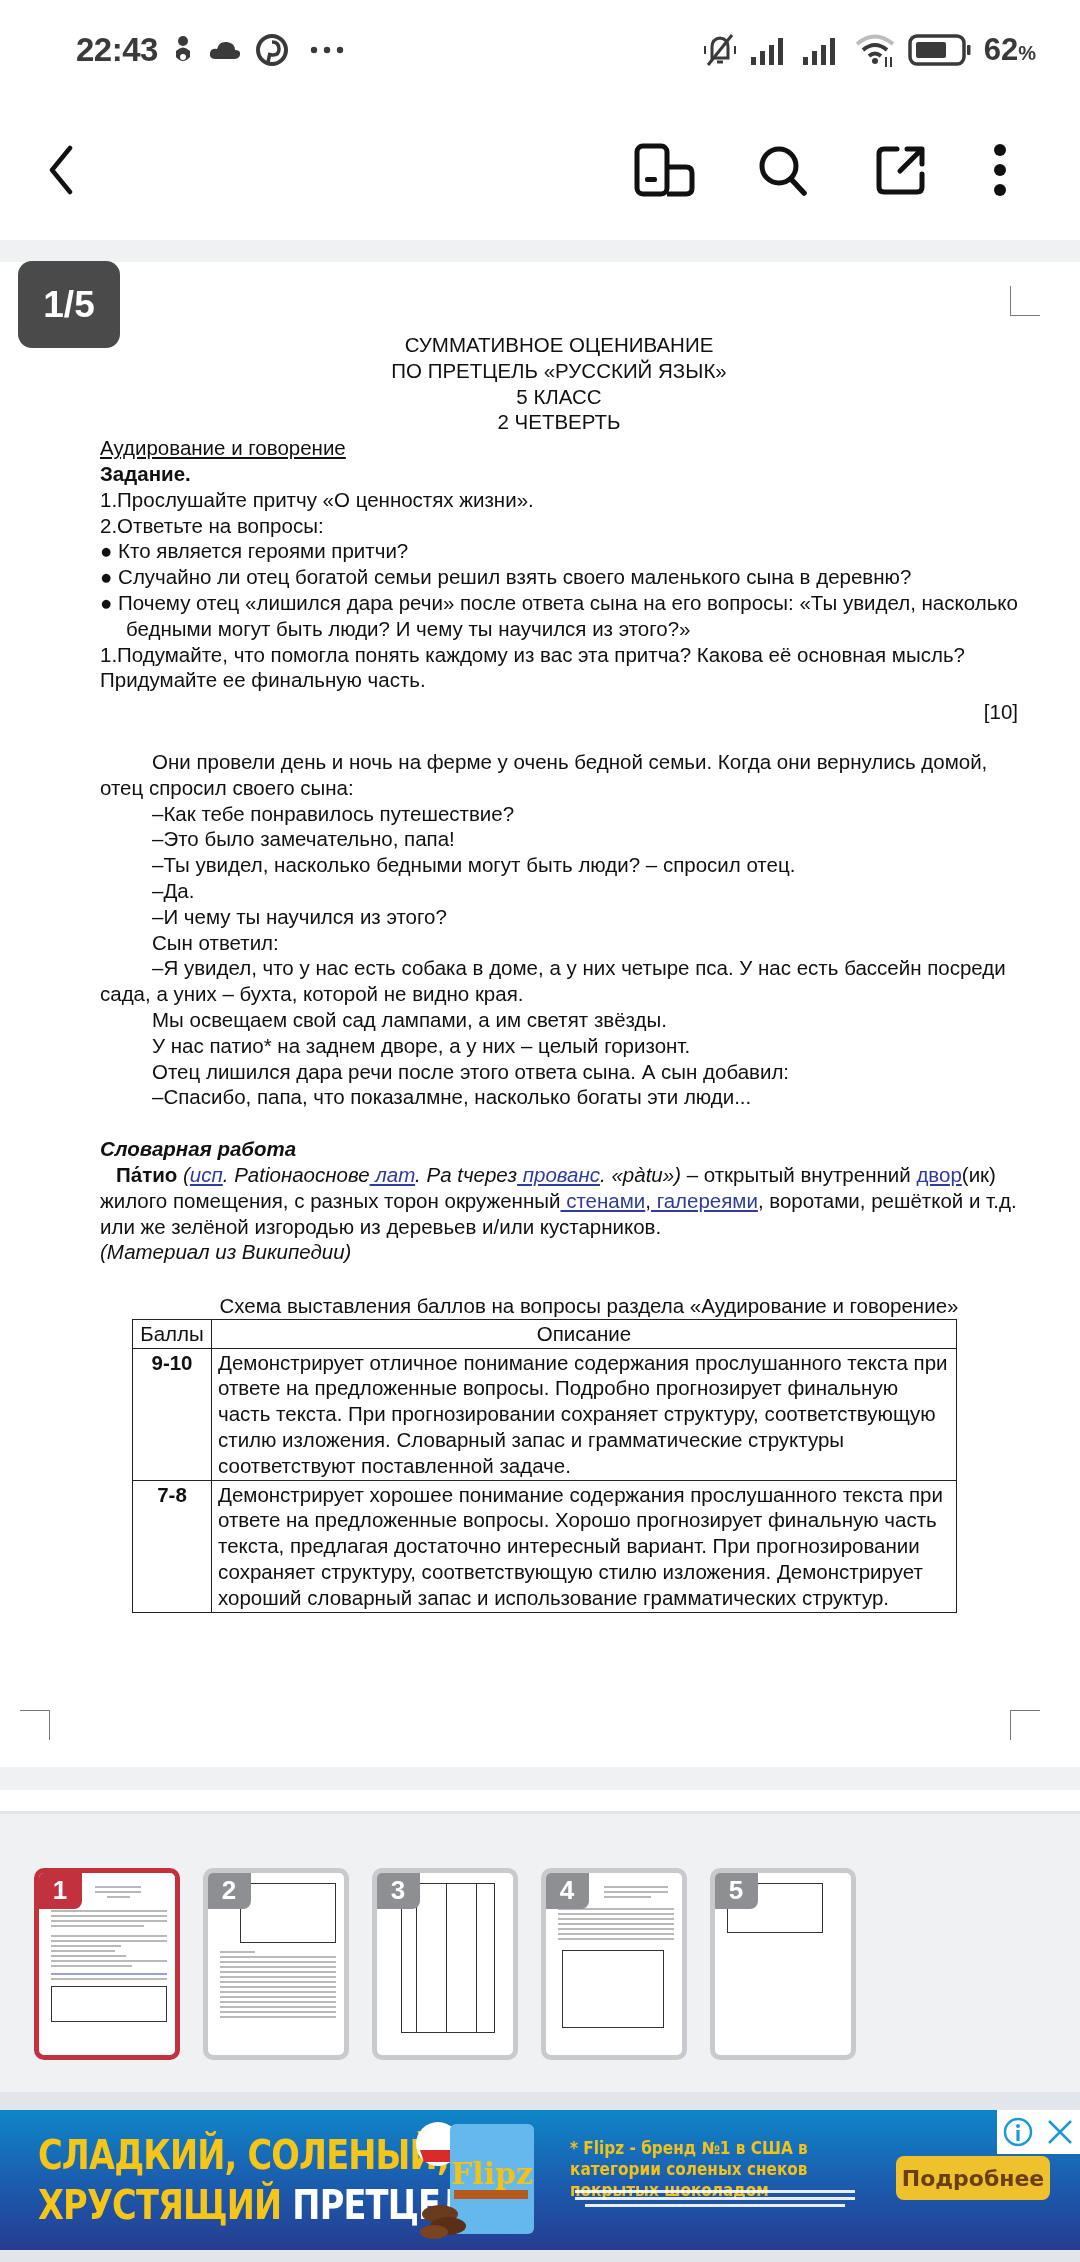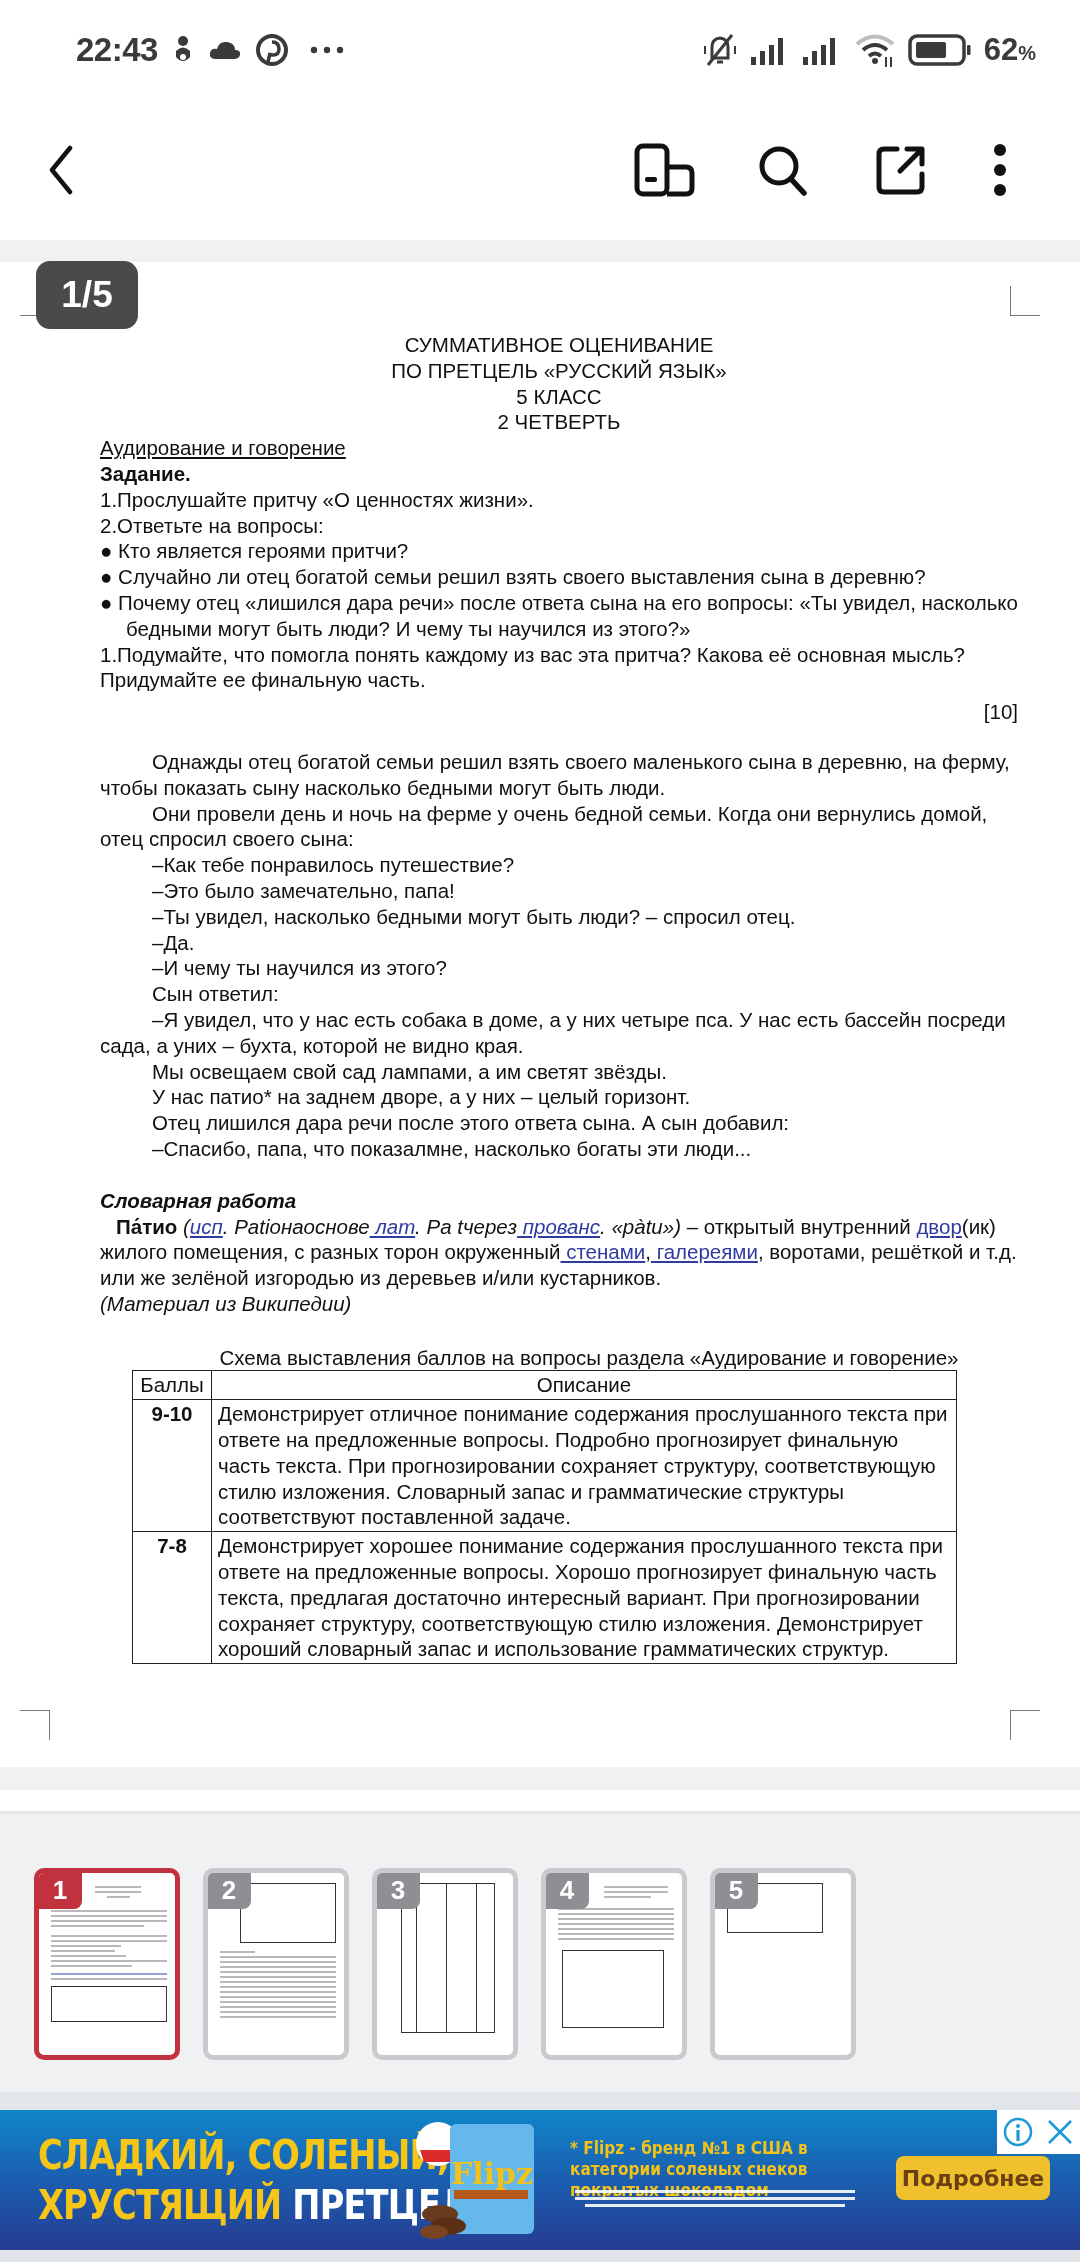--- a/index.html
+++ b/index.html
@@ -23,21 +23,21 @@
 
   
   .viewer { position: absolute; left: 0; top: 240px; width: 1080px; height: 1550px; background: #f0f1f3; }
   .page { position: absolute; left: 0; top: 22px; width: 1080px; height: 1505px; background: #ffffff; }
   .corner { position: absolute; width: 30px; height: 30px; border-color: #777; border-style: solid; border-width: 0; }
   .corner.tl { left: 20px; top: 24px; border-right-width: 1.5px; border-bottom-width: 1.5px; }
   .corner.tr { right: 40px; top: 24px; border-left-width: 1.5px; border-bottom-width: 1.5px; }
   .corner.bl { left: 20px; top: 1448px; border-right-width: 1.5px; border-top-width: 1.5px; }
   .corner.br { right: 40px; top: 1448px; border-left-width: 1.5px; border-top-width: 1.5px; }
 
-  .page-badge { position: absolute; left: 36px; top: 21px; width: 102px; height: 68px; background: #4a4a4a; border-radius: 14px; color: #fff; font-size: 37px; font-weight: bold; display: flex; align-items: center; justify-content: center; z-index: 3; }
+  .page-badge { position: absolute; left: 18px; top: 21px; width: 102px; height: 87px; background: #4a4a4a; border-radius: 14px; color: #fff; font-size: 37px; font-weight: bold; display: flex; align-items: center; justify-content: center; z-index: 3; }
 
   .doc { position: absolute; left: 100px; top: 70px; width: 918px; font-size: 20.5px; line-height: 25.8px; color: #111; }
   .doc .center { text-align: center; }
   .doc .title-block { position: relative; left: 0; width: 918px; }
   .doc p { margin: 0; }
   .u { text-decoration: underline; }
   .b { font-weight: bold; margin-left: 16px; }
   .i { font-style: italic; }
   .indent { text-indent: 52px; }
   .dlg { padding-left: 52px; }
@@ -198,27 +198,26 @@
         <p class="center">СУММАТИВНОЕ ОЦЕНИВАНИЕ</p>
         <p class="center">ПО ПРЕТЦЕЛЬ «РУССКИЙ ЯЗЫК»</p>
         <p class="center">5 КЛАСС</p>
         <p class="center">2 ЧЕТВЕРТЬ</p>
       </div>
       <p class="u">Аудирование и говорение</p>
       <p class="b">Задание.</p>
       <p>1.Прослушайте притчу «О ценностях жизни».</p>
       <p>2.Ответьте на вопросы:</p>
       <p class="bullet">●  Кто является героями притчи?</p>
-      <p class="bullet">●  Случайно ли отец богатой семьи решил взять своего выставления сына в деревню?</p>
+      <p class="bullet">●  Случайно ли отец богатой семьи решил взять своего маленького сына в деревню?</p>
       <p class="bullet">●  Почему отец «лишился дара речи» после ответа сына на его вопросы: «Ты увидел, насколько бедными могут быть люди? И чему ты научился из этого?»</p>
       <p>1.Подумайте, что помогла понять каждому из вас эта притча? Какова её основная мысль? Придумайте ее финальную часть.</p>
       <p class="right" style="margin-top:6px;">[10]</p>
 
       <div style="margin-top:24px;">
-        <p class="indent">Однажды отец богатой семьи решил взять своего маленького сына в деревню, на ферму, чтобы показать сыну насколько бедными могут быть люди.</p>
         <p class="indent">Они провели день и ночь на ферме у очень бедной семьи. Когда они вернулись домой, отец спросил своего сына:</p>
         <p class="dlg">–Как тебе понравилось путешествие?</p>
         <p class="dlg">–Это было замечательно, папа!</p>
         <p class="dlg">–Ты увидел, насколько бедными могут быть люди? – спросил отец.</p>
         <p class="dlg">–Да.</p>
         <p class="dlg">–И чему ты научился из этого?</p>
         <p class="dlg">Сын ответил:</p>
         <p class="indent">–Я увидел, что у нас есть собака в доме, а у них четыре пса. У нас есть бассейн посреди сада, а уних – бухта, которой не видно края.</p>
         <p class="dlg">Мы освещаем свой сад лампами, а им светят звёзды.</p>
         <p class="dlg">У нас патио* на заднем дворе, а у них – целый горизонт.</p>

